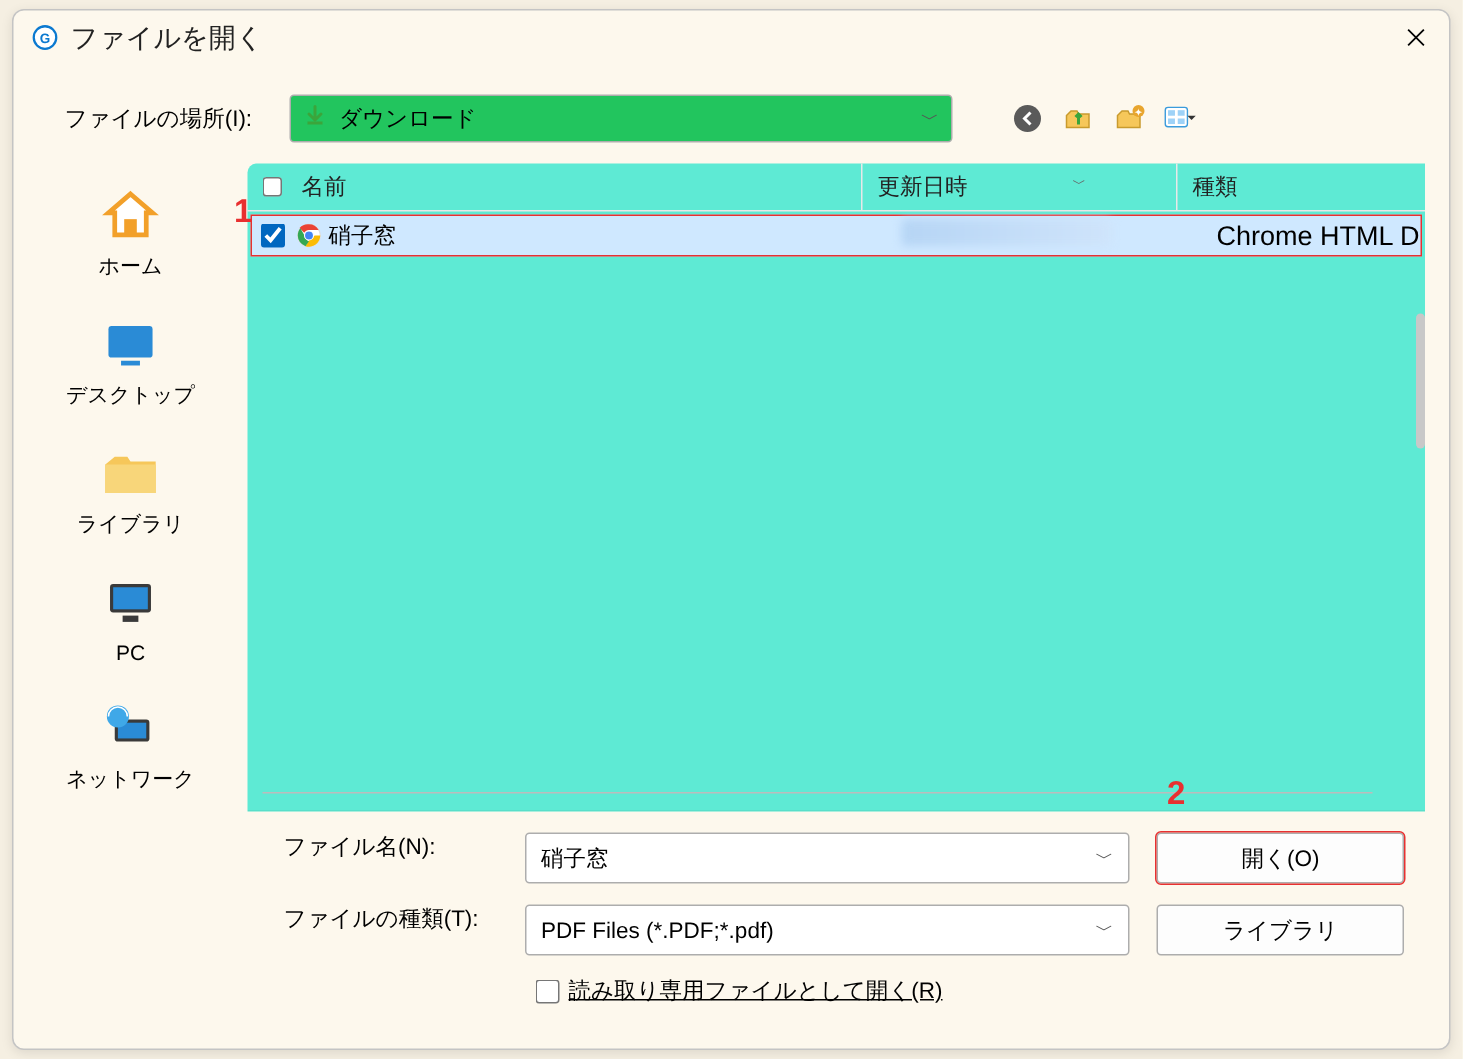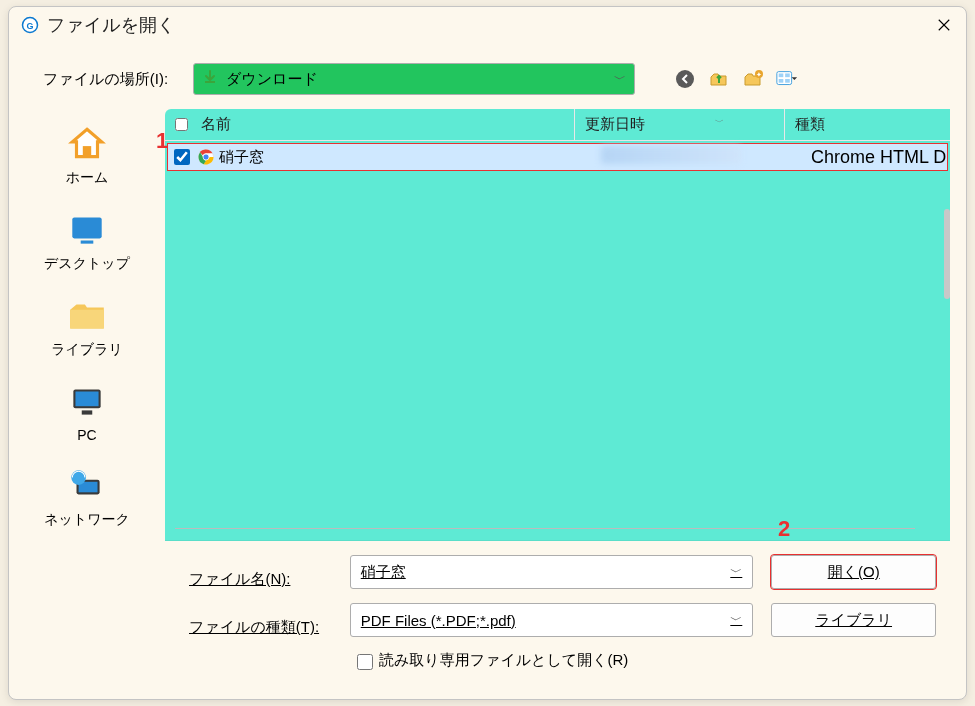--- a/index.html
+++ b/index.html
@@ -130,37 +130,37 @@
   position:absolute;
   left: 778px; top: 516px;
   font-size: 22px; font-weight:bold; color:#e83030;
 }
 
 
 .bottom {
   padding: 14px 30px 0 180px;
   display:flex; flex-direction:column; gap:14px;
 }
-.brow { display:flex; align-items:flex-end; gap:18px;text-decoration:underline; }
+.brow { display:flex; align-items:flex-start; gap:18px; }
 .blabel { width: 150px; font-size:15px; }
 .bcombo {
   width: 423px; height:34px;
   border:1px solid #adadad; background:#fff; border-radius:3px;
   display:flex; align-items:center; padding:0 10px; font-size:15px;
 }
 .bcombo span:first-child { flex:1; }
 .bbtn {
   width: 173px; height:34px;
   border:1px solid #adadad; background:#fdfdfd; border-radius:3px;
   font-size:15px; display:flex; align-items:center; justify-content:center;
 }
 .bbtn.primary {
   outline: 1.5px solid #e83030;
 }
-.cbrow { display:flex; align-items:flex-end; gap:6px; font-size:15px; margin-left: 168px; }
+.cbrow { display:flex; align-items:center; gap:6px; font-size:15px; margin-left: 168px; text-decoration: underline; }
 .cbrow input { width:16px; height:16px; }
 
 .scrollbar-stub {
   position:absolute; right:0; top: 40px;
   width:6px; height:280px; background:transparent;
 }
 .scroll-thumb {
   width:6px; height:90px; background:#c8c8c8; border-radius:3px; margin-top:60px;
 }
 

